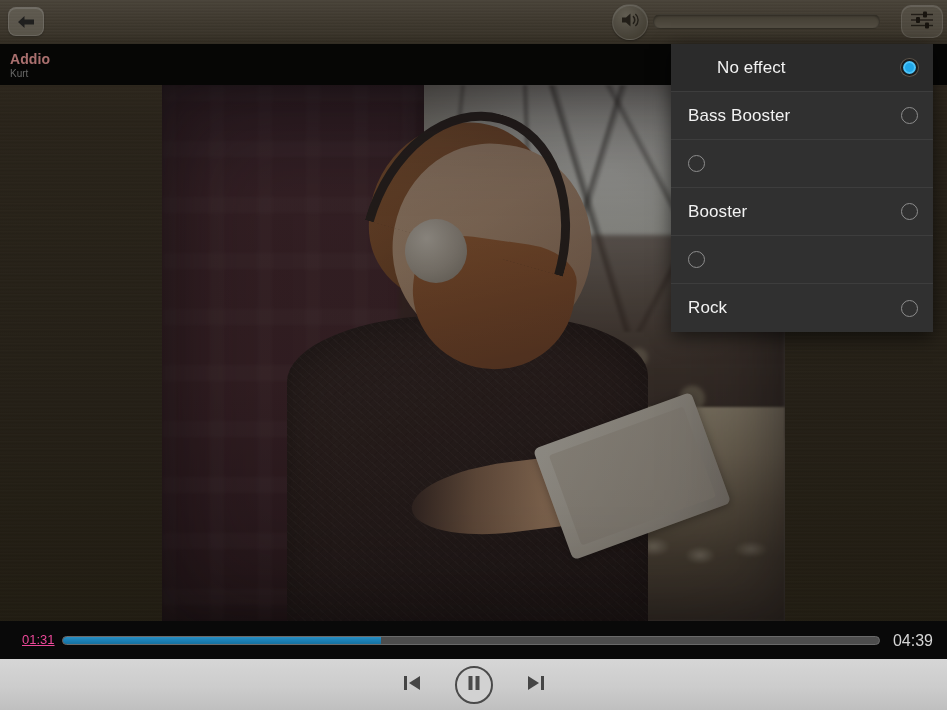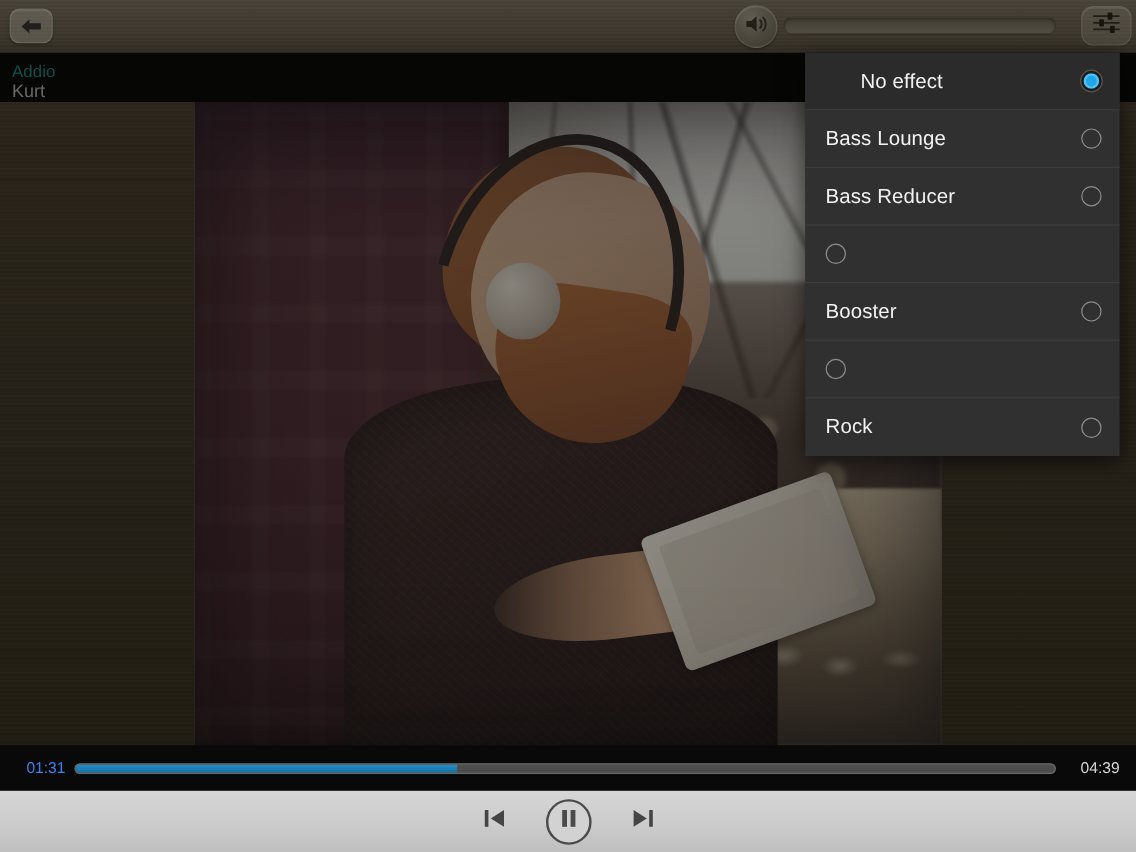--- a/index.html
+++ b/index.html
@@ -121,30 +121,30 @@
   .trackbar {
     position: absolute;
     left: 0; top: 44px;
     width: 947px;
     height: 41px;
     background: #050505;
   }
   .track-title {
     position: absolute;
     left: 10px; top: 7px;
-    color: #0f766e;
+    color: #fca5a5;
     font-size: 14px;
-    font-weight: normal;
+    font-weight: bold;
     letter-spacing: 0.1px;
   }
   .track-artist {
     position: absolute;
     left: 10px; top: 24px;
     color: #9a9a9a;
-    font-size: 15px;
+    font-size: 10px;
   }
 
   
   .artwork {
     position: absolute;
     left: 162px; top: 85px;
     width: 623px;
     height: 536px;
     overflow: hidden;
     background: #2a2024;
@@ -349,28 +349,29 @@
   .progress-strip {
     position: absolute;
     left: 0; top: 621px;
     width: 947px;
     height: 38px;
     background: #090909;
   }
   .time-current {
     position: absolute;
     left: 22px; top: 11px;
-    color: #3b82f6;
+    color: #ec4899;
     font-size: 13px;
+    text-decoration: underline;
   }
   .time-total {
     position: absolute;
     right: 14px; top: 11px;
     color: #d6d6d6;
-    font-size: 13px;
+    font-size: 16px;
   }
   .progress-track {
     position: absolute;
     left: 62px; top: 15px;
     width: 818px;
     height: 9px;
     border-radius: 5px;
     background: #4d4d4d;
     border: 1px solid #6a6a6a;
     box-sizing: border-box;
@@ -488,28 +489,24 @@
   <div class="dim-overlay"></div>
 
   <div class="effects-menu">
 
     <div class="effects-item selected">
       <span class="effects-label">No effect</span>
       <span class="radio on"></span>
     </div>
 
     <div class="effects-item">
-      <span class="effects-label">Bass Lounge</span>
+      <span class="effects-label">Bass Booster</span>
       <span class="radio"></span>
     </div>
 
-    <div class="effects-item">
-      <span class="effects-label">Bass Reducer</span>
-      <span class="radio"></span>
-    </div>
 
     <div class="effects-item">
       <span class="radio"></span>
     </div>
 
     <div class="effects-item">
       <span class="effects-label">Booster</span>
       <span class="radio"></span>
     </div>
 

